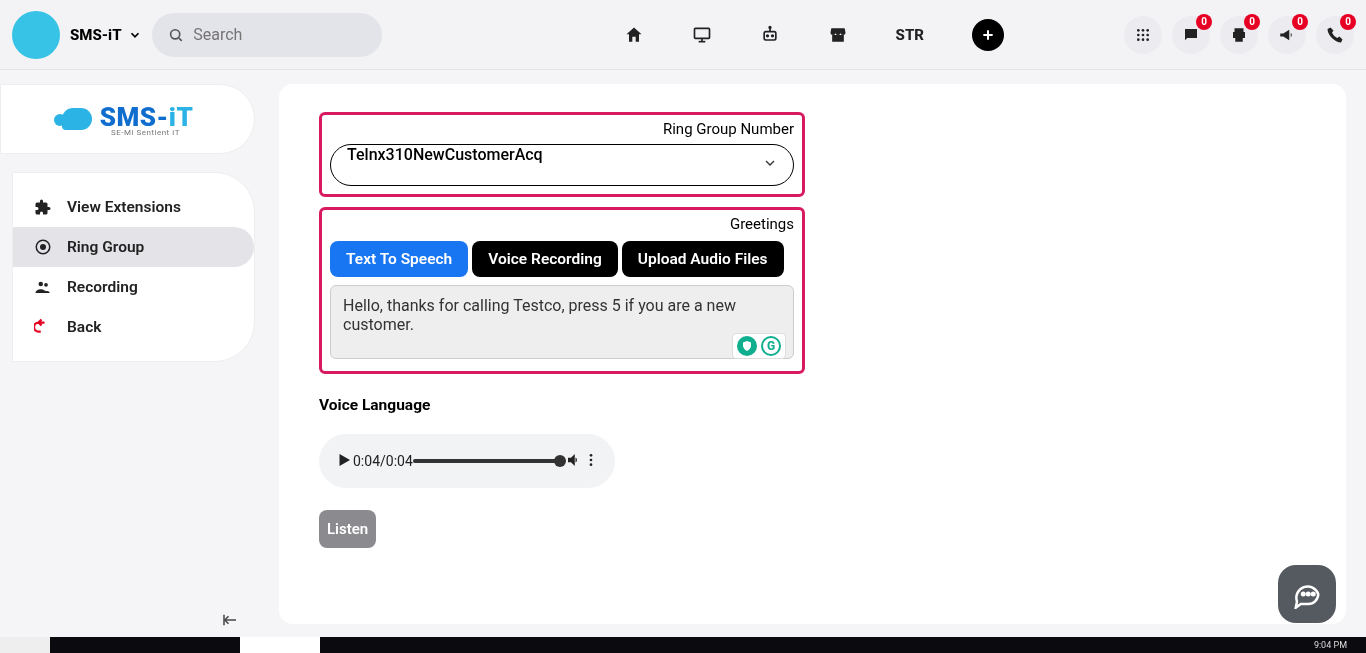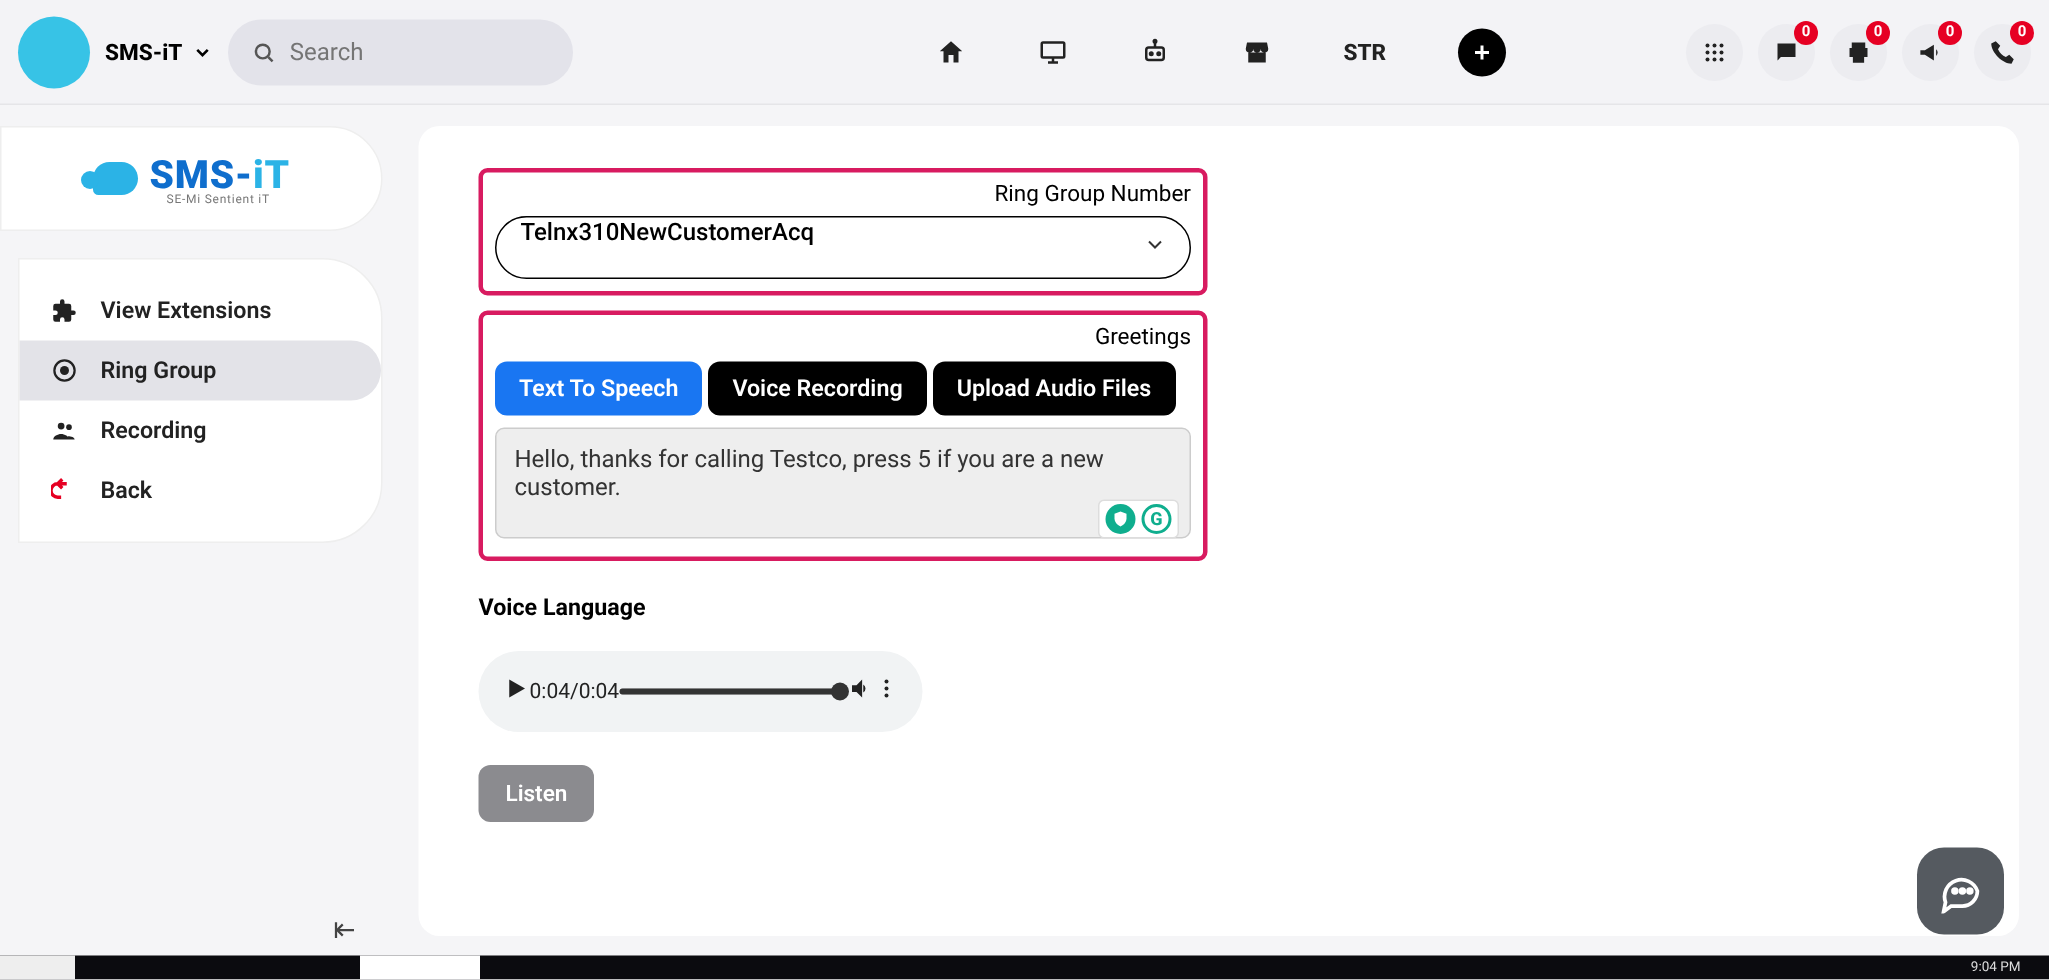--- a/index.html
+++ b/index.html
@@ -64,21 +64,21 @@
 .lang-row { display:flex; align-items:center; gap:40px; margin-top:22px;}
 .lang-row .lbl { font-weight:700; font-size:15.5px;}
 .lang-select { width:308px; height:42px; background:#eeeeee; border:1px solid #ccc; border-radius:6px; padding:0 14px; font-size:16px; color:#333; appearance:none; cursor:pointer;}
 
 .audio-player { margin-top:20px; width:296px; height:54px; background:#f1f3f4; border-radius:30px; display:flex; align-items:center; padding:0 16px; color:#222; font-size:14px;}
 .audio-player .play { cursor:pointer; }
 .progress { flex:1; height:4px; background:#c4c4c4; border-radius:2px; position:relative;}
 .progress .fill { position:absolute; left:0; top:0; height:100%; width:95%; background:#333; border-radius:2px;}
 .progress .knob { position:absolute; right:3%; top:50%; width:12px; height:12px; background:#333; border-radius:50%; transform:translate(50%,-50%);}
 
-.listen-btn { margin-top:22px; padding:10px 18px; background:#8b8b8f; color:#fff; border:none; border-radius:8px; font-size:15px; font-weight:600; cursor:pointer;}
+.listen-btn { margin-top:22px; padding:10px 8px; background:#8b8b8f; color:#fff; border:none; border-radius:8px; font-size:15px; font-weight:600; cursor:pointer;}
 
 
 .chat-fab { position:absolute; right:30px; bottom:30px; width:58px; height:58px; border-radius:18px; background:#555a60; display:flex; align-items:center; justify-content:center; cursor:pointer; color:#fff;}
 
 
 .bottombar { position:absolute; left:0; right:0; bottom:0; height:16px; background:#0b0b0f; display:flex; align-items:center; justify-content:flex-end; padding:0 19px;}
 .bottombar .clk { color:#ddd; font-size:9px; }
 .bottombar .leftblank { position:absolute; left:0; top:0; width:50px; height:100%; background:#eee;}
 .bottombar .slice2 { position:absolute; left:240px; top:0; width:80px; height:100%; background:#fff;}
 </style>

